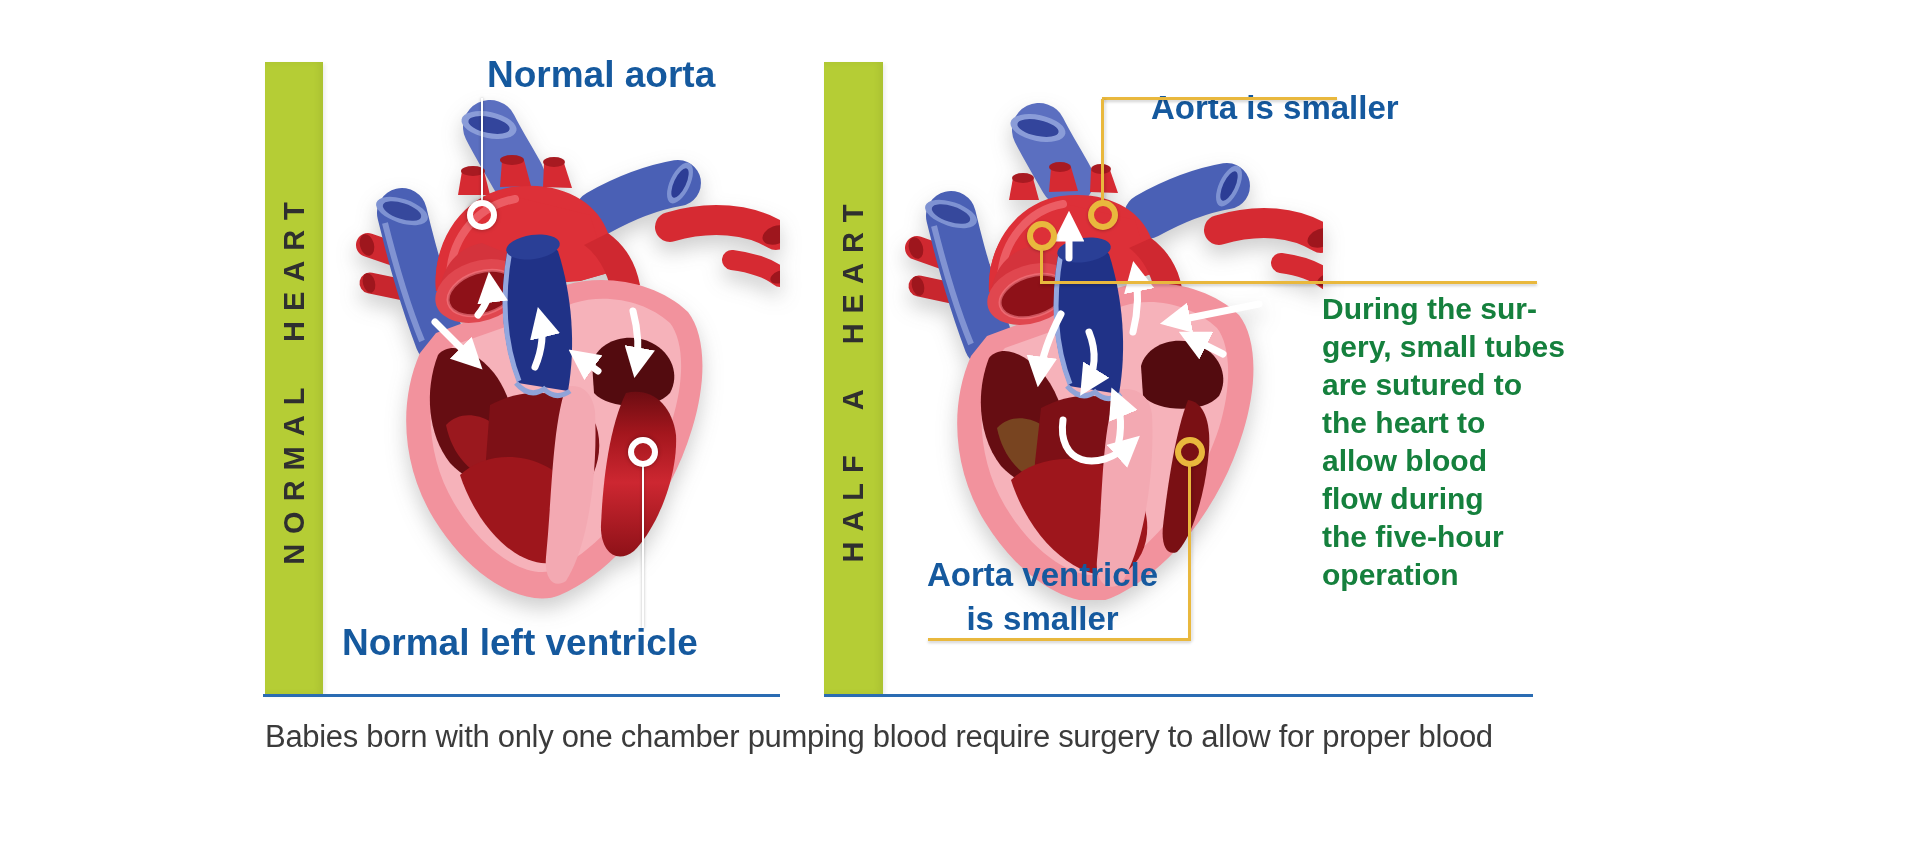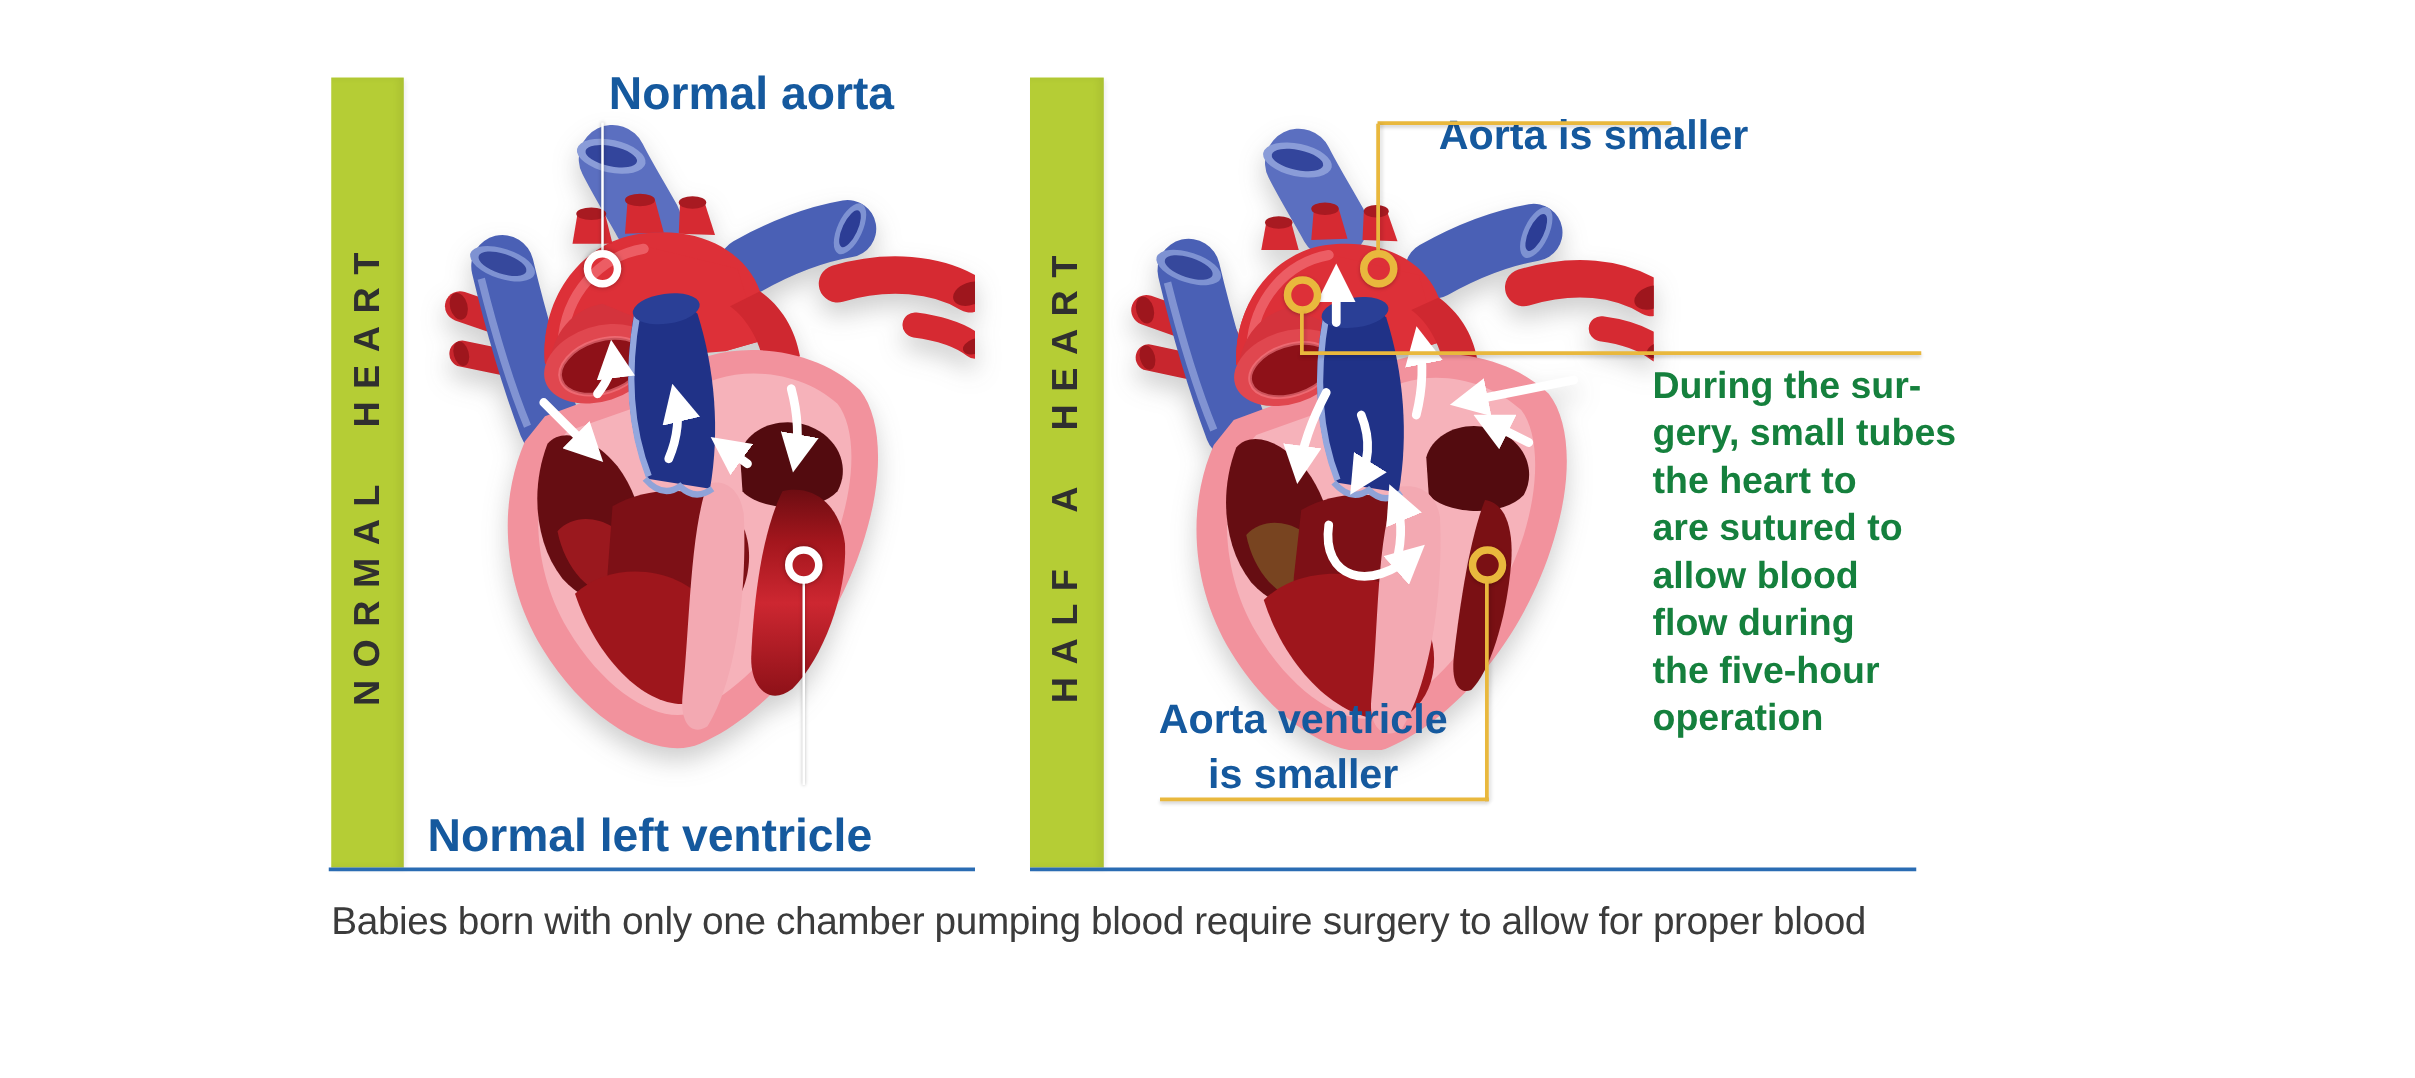--- a/index.html
+++ b/index.html
@@ -132,21 +132,21 @@
         <path d="M258,276 L236,260" marker-end="url(#ahL)"></path>
         <path d="M293,216 Q301,246 296,274" marker-end="url(#ahL)"></path>
       </g>
     </svg>
 
     <div class="wline" style="left:481px;top:98px;height:102px;"></div>
     <div class="ring white" style="left:467px;top:200px;"></div>
     <div class="wline" style="left:642px;top:462px;height:166px;"></div>
     <div class="ring white" style="left:628px;top:437px;"></div>
 
-    <div class="blab" style="left:342px;top:648px;font-size:37px;">Normal left ventricle</div>
+    <div class="blab" style="left:342px;top:622px;font-size:37px;">Normal left ventricle</div>
     <div class="rule" style="left:263px;width:517px;"></div>
   </div>
 
   <div>
     <div class="sidebar" style="left:824px;width:59px;">
       <span class="vtext">HALF A HEART</span>
     </div>
 
     <div class="blab" style="left:1151px;top:58px;font-size:33px;margin-top:31px;">Aorta is smaller</div>
 
@@ -241,22 +241,22 @@
     <div class="yline v" style="left:1040px;top:250px;height:32px;"></div>
     <div class="yline h" style="left:1040px;top:281px;width:497px;"></div>
 
     <div class="ring yellow" style="left:1175px;top:437px;"></div>
     <div class="yline v" style="left:1188px;top:466px;height:175px;"></div>
     <div class="yline h" style="left:928px;top:638px;width:263px;"></div>
 
     <div class="note" style="left:1322px;top:290px;">
       <div>During the sur-</div>
       <div>gery, small tubes</div>
+      <div>are sutured to</div>
       <div>the heart to</div>
-      <div>are sutured to</div>
       <div>allow blood</div>
       <div>flow during</div>
       <div>the five-hour</div>
       <div>operation</div>
     </div>
 
     <div class="blab" style="left:927px;top:553px;font-size:33px;line-height:44px;">
       <div>Aorta ventricle</div>
       <div>is smaller</div>
     </div>

